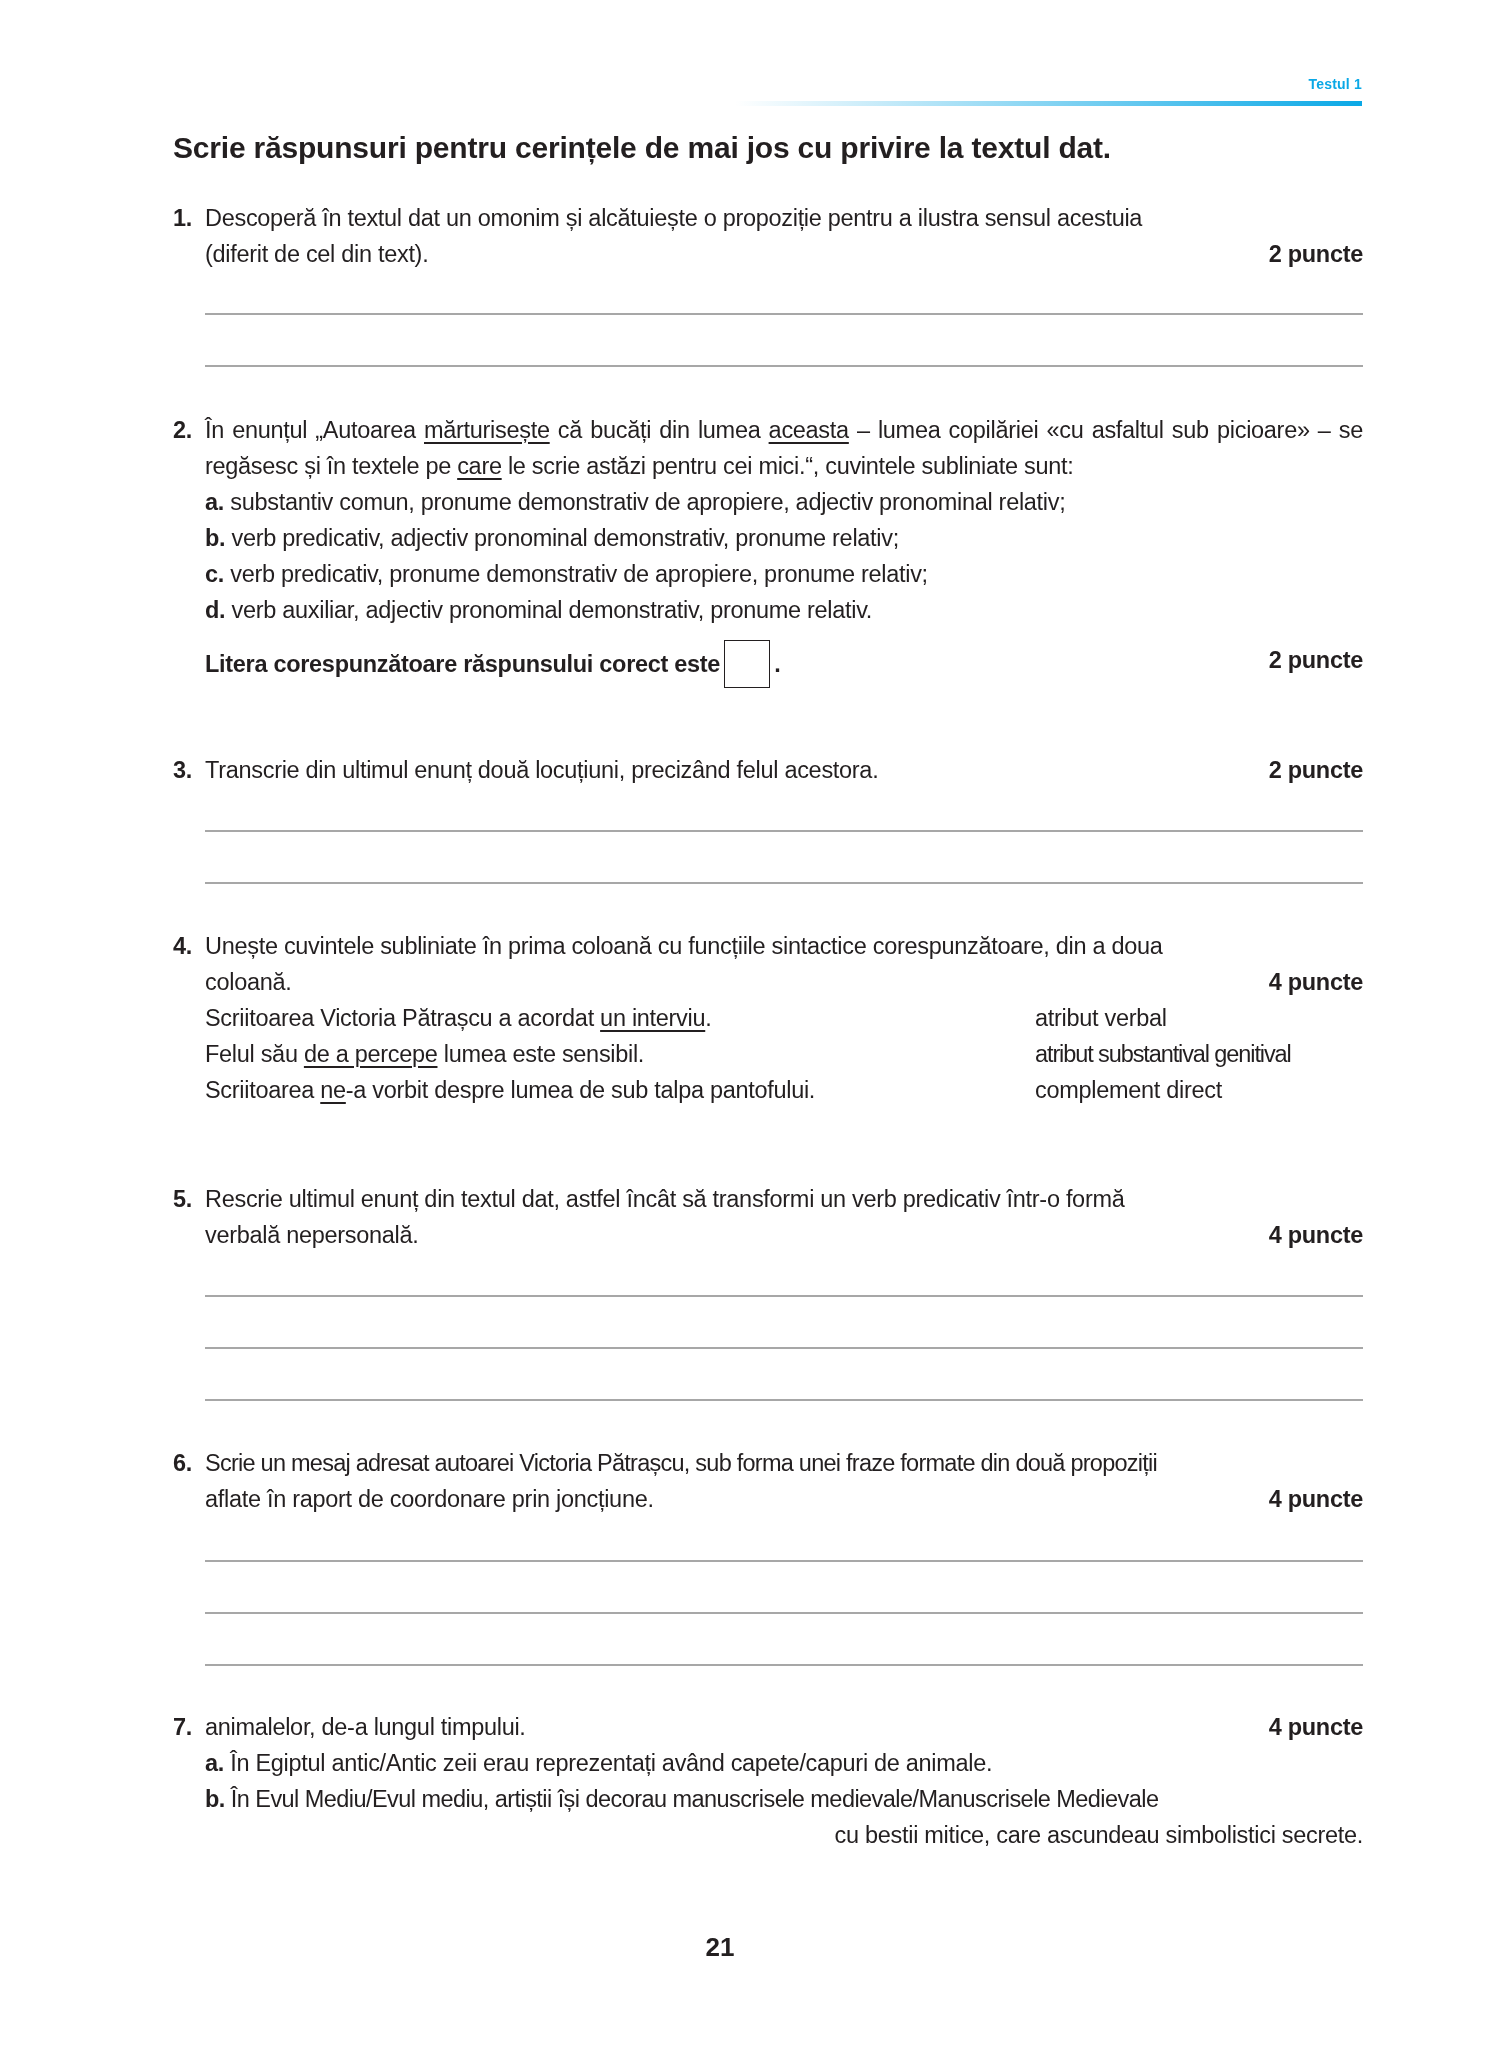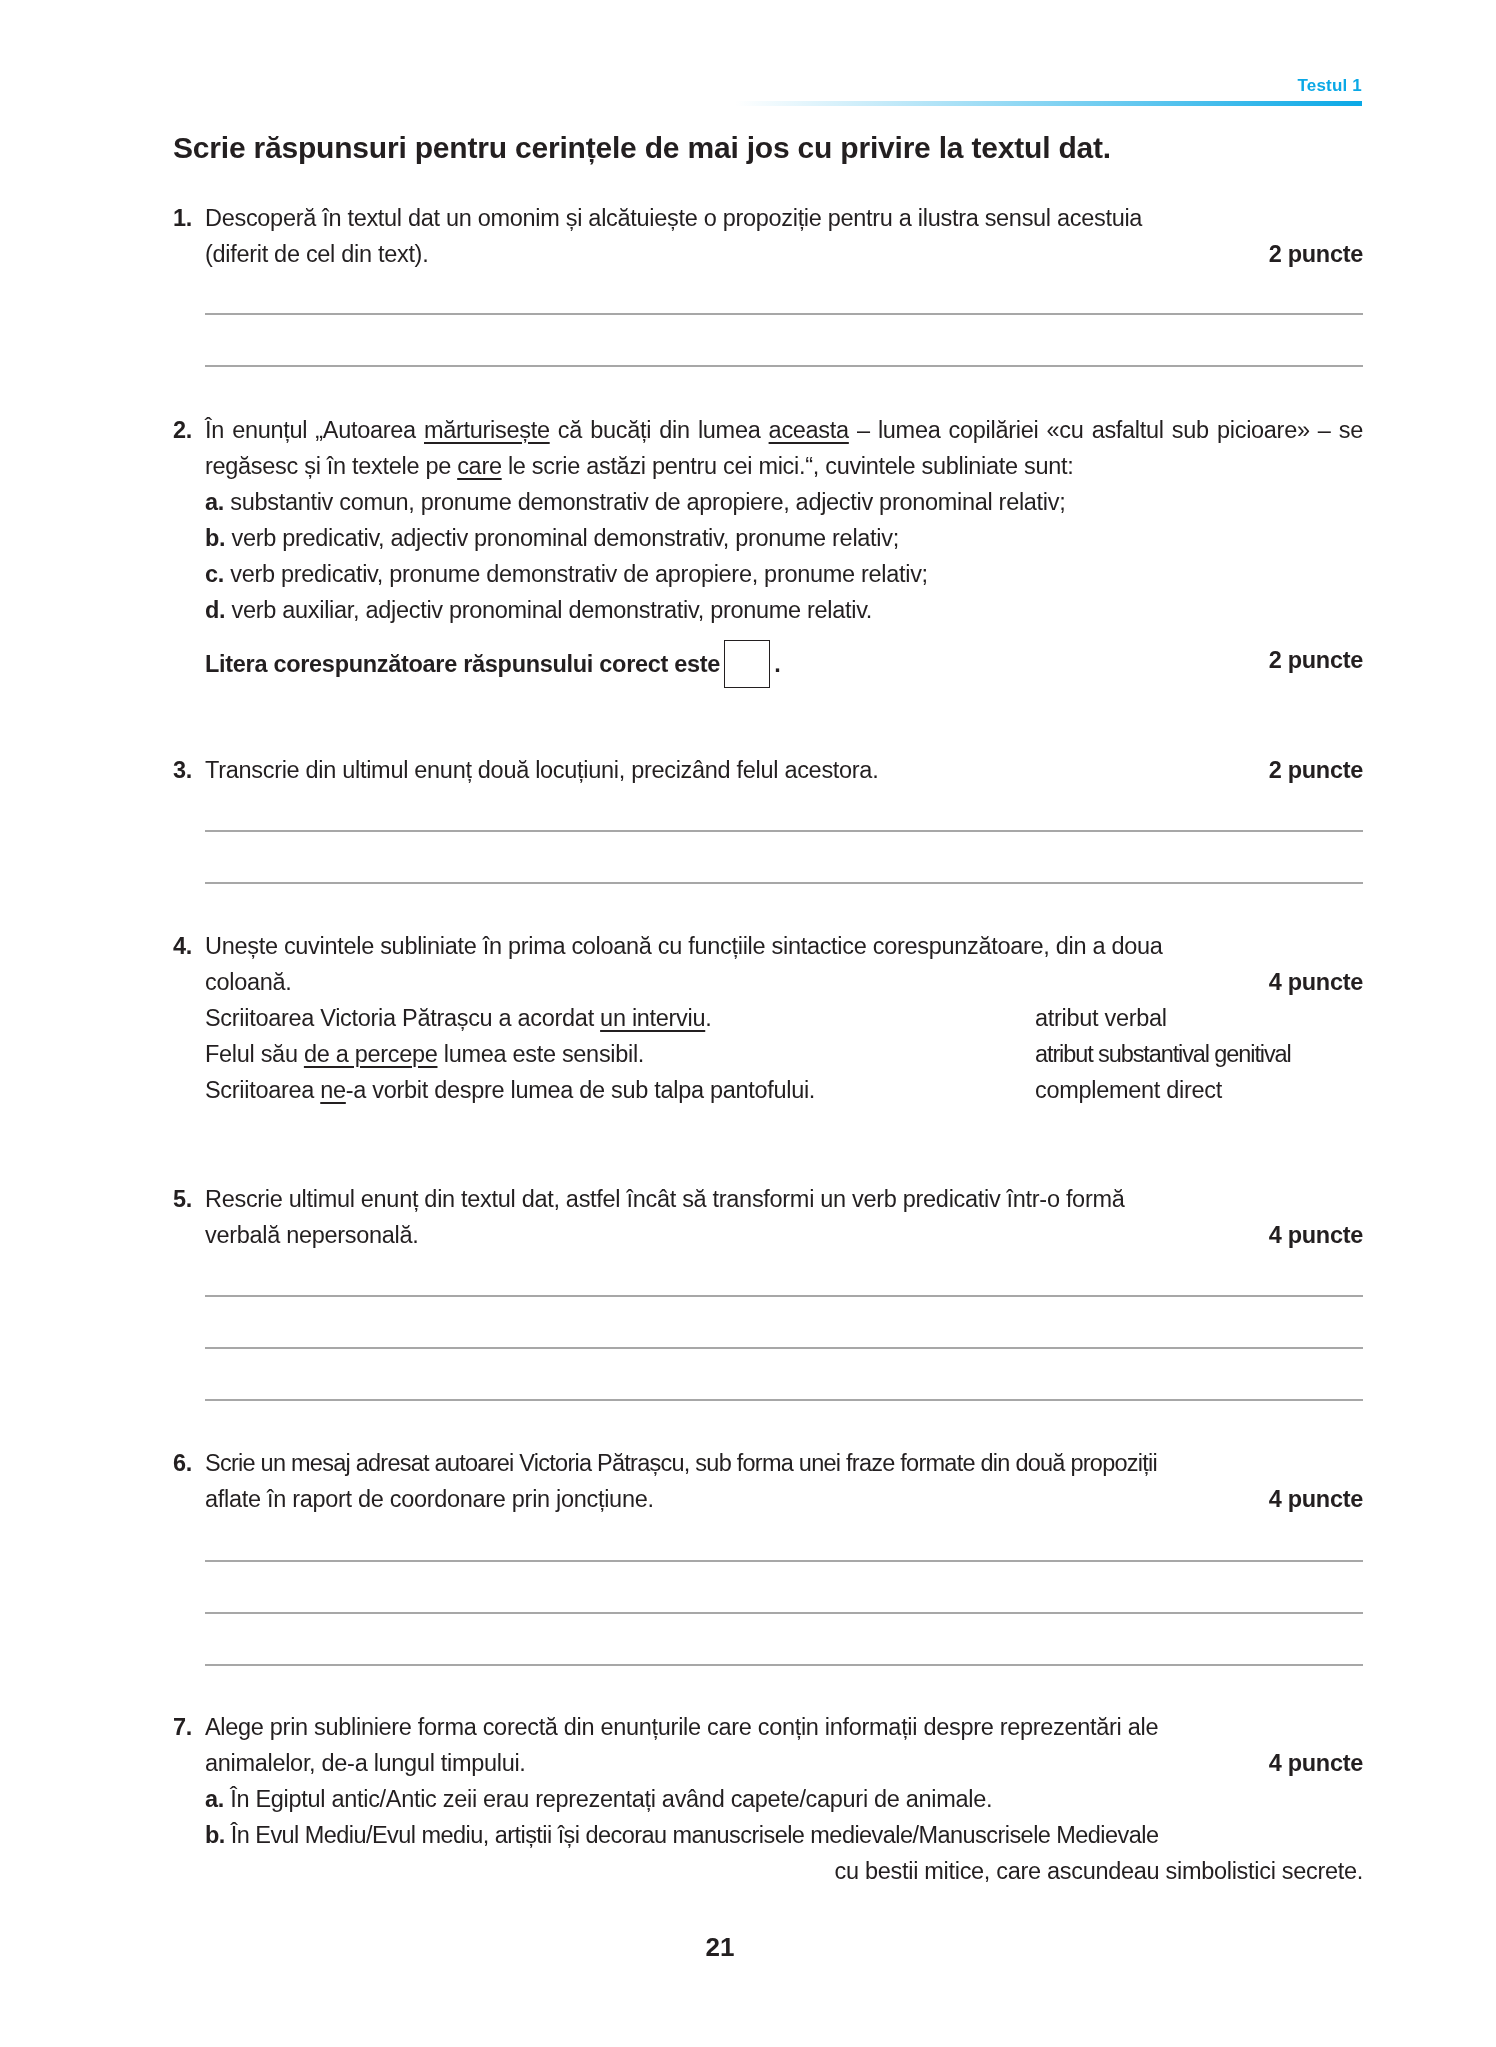--- a/index.html
+++ b/index.html
@@ -1,19 +1,19 @@
 <!DOCTYPE html>
 <html><head>
 <meta charset="utf-8">
 <style>
   html, body { margin:0; padding:0; background:#ffffff; }
   body { width:1496px; height:2047px; position:relative; overflow:hidden;
          font-family:"Liberation Sans", sans-serif; color:#231f20; }
   .page { position:absolute; left:0; top:0; width:1496px; height:2047px; }
-  .header-label { position:absolute; right:134px; top:76px; font-size:17px; font-weight:bold; color:#0aa8e6; letter-spacing:0.2px; }
+  .header-label { position:absolute; right:134px; top:76px; font-size:14px; font-weight:bold; color:#0aa8e6; letter-spacing:0.2px; }
   .header-rule { position:absolute; left:735px; width:627px; top:101px; height:5px;
                  background:linear-gradient(to right, rgba(10,168,230,0) 0%, rgba(10,168,230,0.35) 35%, #0aa8e6 100%); }
   .intro { position:absolute; left:173px; top:131px; font-size:30px; font-weight:bold; letter-spacing:-0.2px; }
   .q { position:absolute; left:173px; width:1190px; font-size:23.5px; line-height:36px; letter-spacing:-0.3px; }
   .q .num { position:absolute; left:0; top:0; font-weight:bold; }
   .q .body { margin-left:32px; }
   .pts { float:right; font-weight:bold; }
   .line { position:absolute; left:205px; width:1158px; height:0; border-top:2px solid #a7a7a7; }
   .opt b { font-weight:bold; }
   u { text-decoration:underline; text-underline-offset:4px; text-decoration-thickness:1.5px; }
@@ -104,21 +104,20 @@
       <div><span>aflate în raport de coordonare prin joncțiune.</span><span class="pts">4 puncte</span></div>
     </div>
   </div>
   <div class="line" style="top:1560px;"></div>
   <div class="line" style="top:1612px;"></div>
   <div class="line" style="top:1664px;"></div>
 
   <div class="q" style="top:1709px;">
     <span class="num">7.</span>
     <div class="body">
-      <div style="text-align:justify;">Alege prin subliniere forma corectă din enunțurile care conțin informații despre reprezentări ale</div>
       <div><span>animalelor, de-a lungul timpului.</span><span class="pts">4 puncte</span></div>
       <div class="opt"><b>a.</b> <span>În Egiptul antic/Antic zeii erau reprezentați având capete/capuri de animale.</span></div>
       <div class="opt" style="white-space:nowrap; letter-spacing:-0.55px;"><b>b.</b> <span>În Evul Mediu/Evul mediu, artiștii își decorau manuscrisele medievale/Manuscrisele Medievale</span></div>
       <div style="margin-left:23px;text-align:right;">cu bestii mitice, care ascundeau simbolistici secrete.</div>
     </div>
   </div>
 
   <div class="page-num">21</div>
 </div>
 

